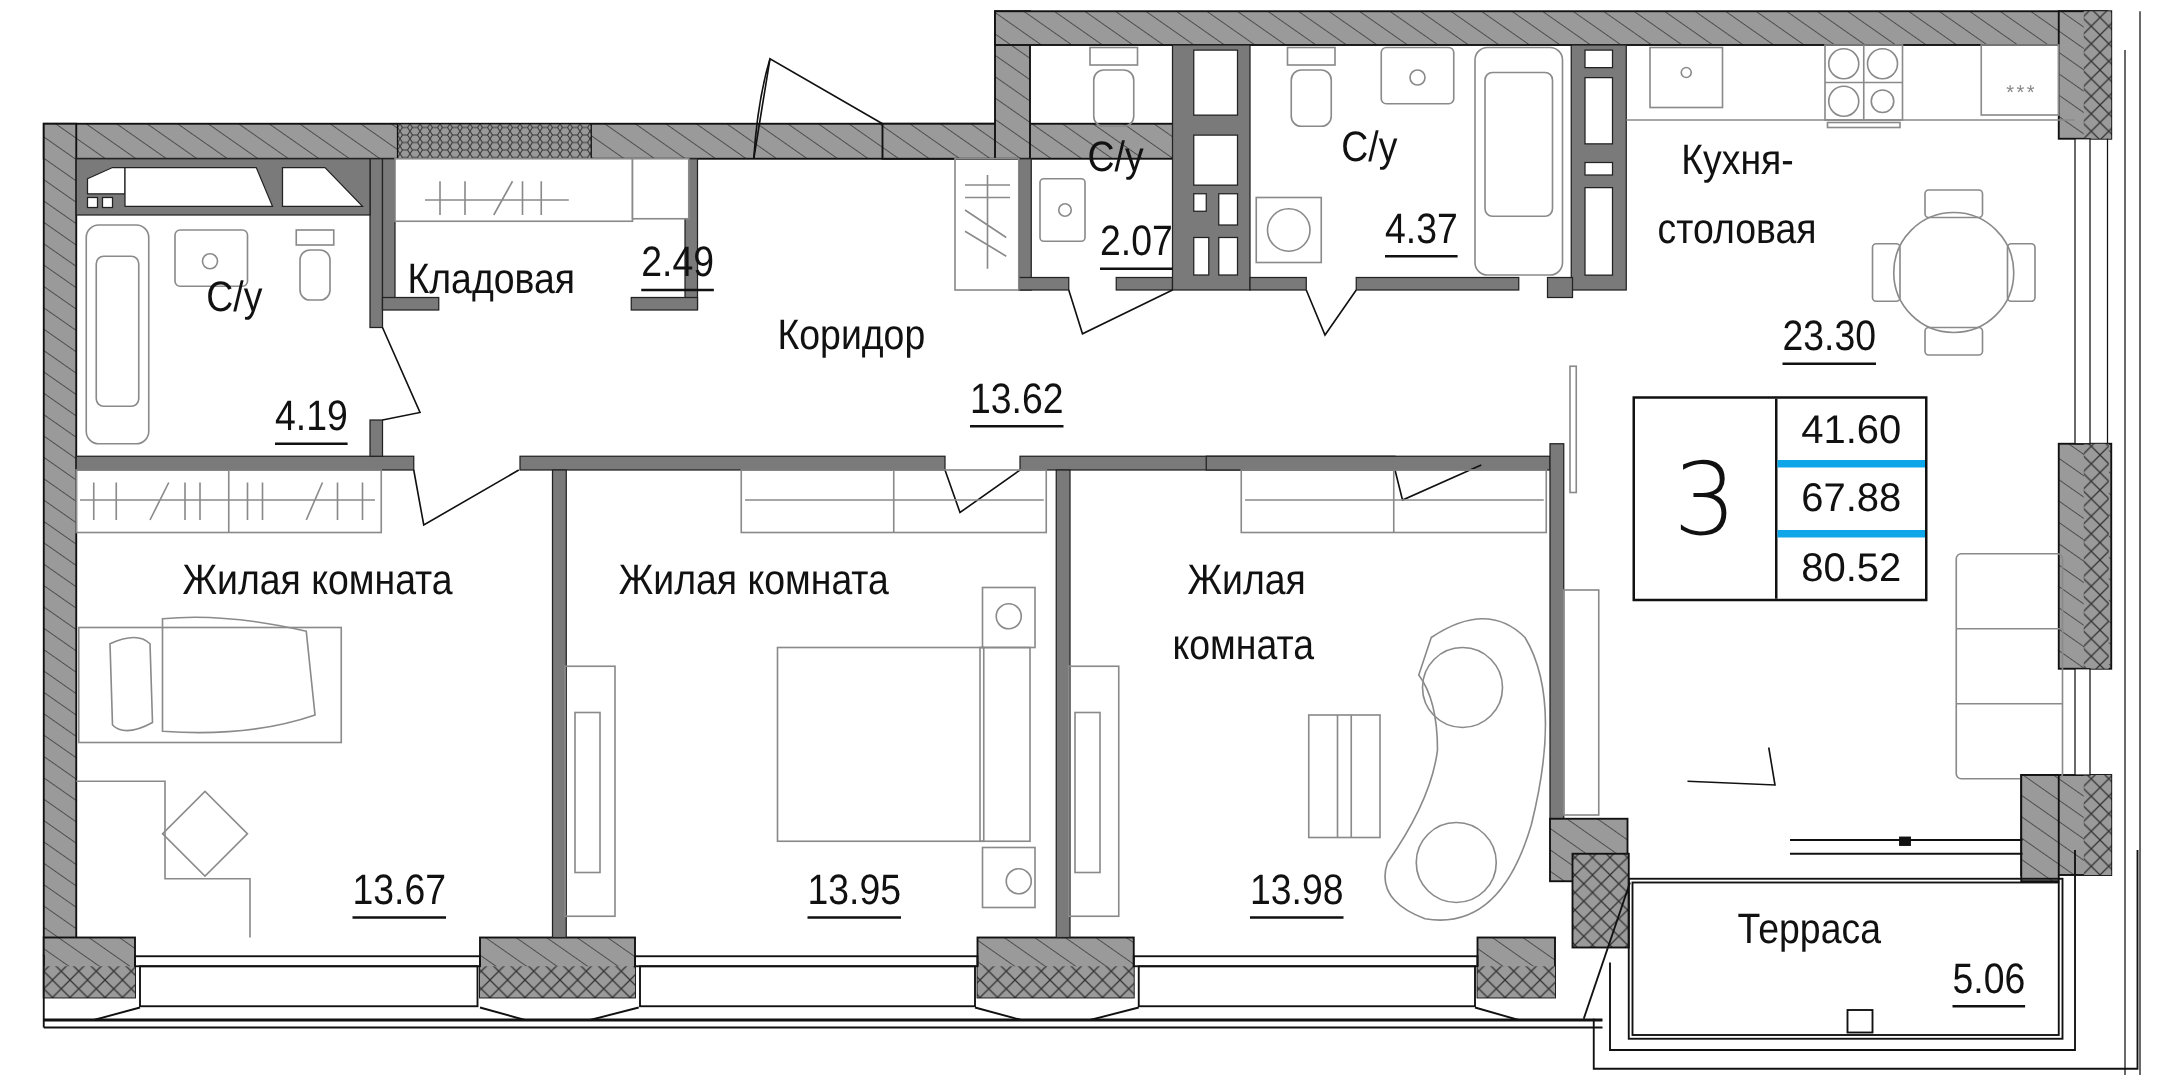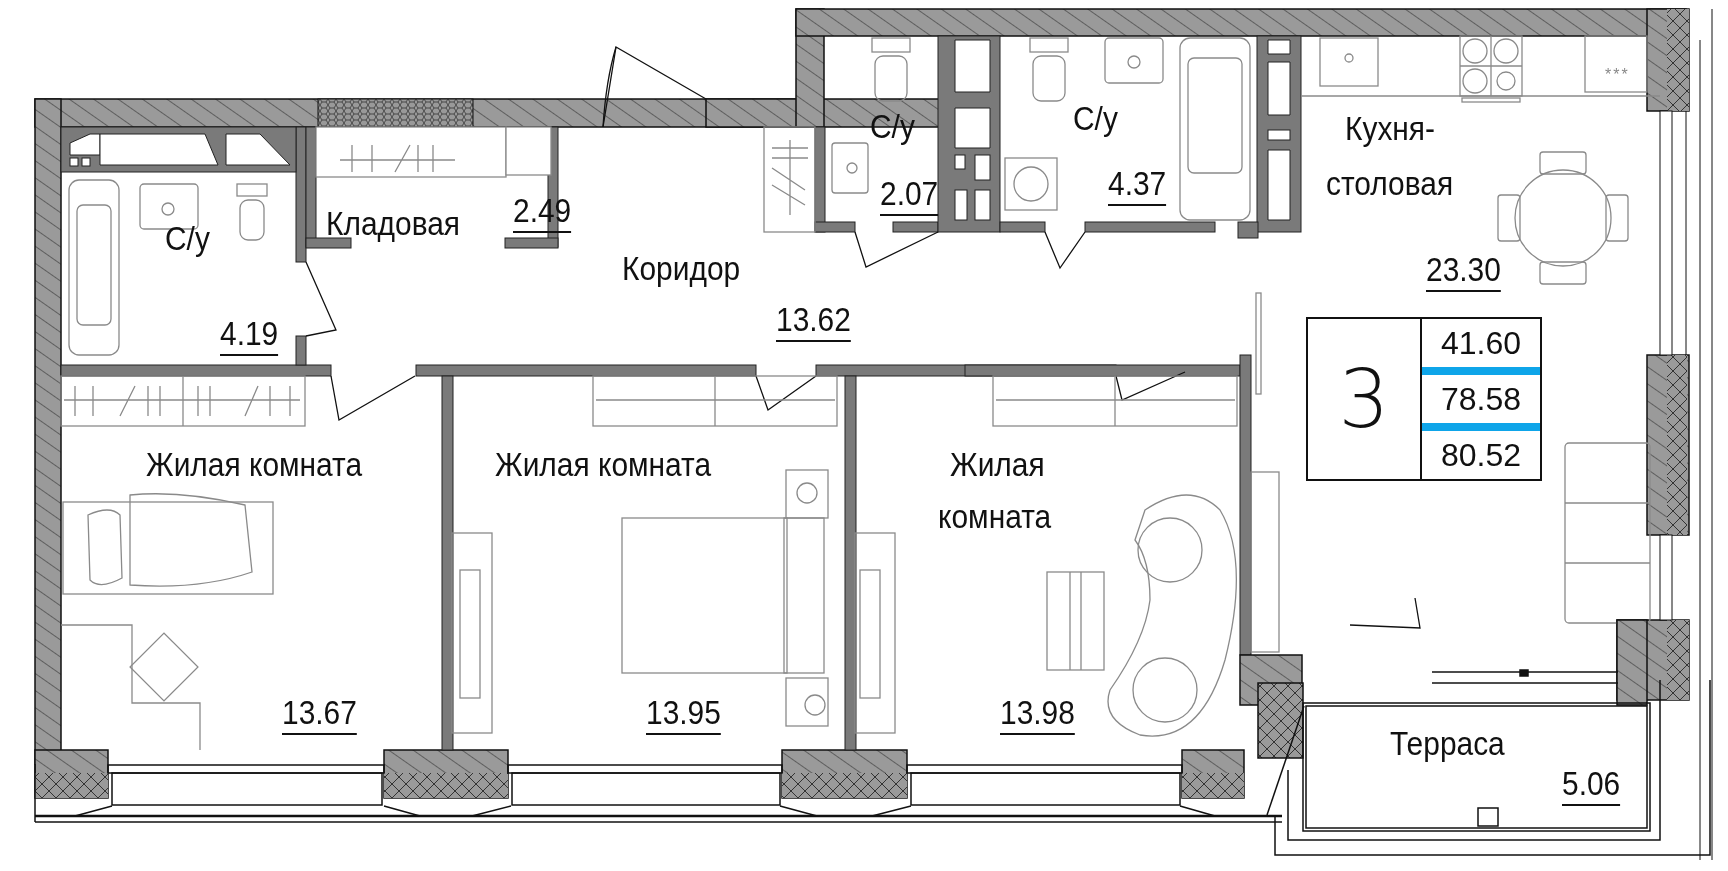--- a/index.html
+++ b/index.html
@@ -3,21 +3,21 @@
 <meta charset="utf-8">
 <style>
   html, body { margin:0; padding:0; background:#ffffff; }
   body { width:1728px; height:871px; overflow:hidden; position:relative; font-family:"Liberation Sans", sans-serif; }
   #plan { position:absolute; left:0; top:0; width:1728px; height:871px; }
   .label { position:absolute; color:#111; font-family:"Liberation Sans", sans-serif; font-size:34px; line-height:1.1; white-space:nowrap; transform:scaleX(0.88); transform-origin:left top; }
   .area { position:absolute; color:#111; font-family:"Liberation Sans", sans-serif; font-size:34px; line-height:1; border-bottom:2px solid #111; padding-bottom:4px; transform:scaleX(0.88); transform-origin:left top; }
   .summary { position:absolute; left:1306px; top:317px; width:236px; height:164px; border:2px solid #111; box-sizing:border-box; display:flex; background:#fff; }
   .summary .rooms { width:112px; border-right:2px solid #111; display:flex; align-items:center; justify-content:center; font-family:"DejaVu Sans", sans-serif; font-size:80px; font-weight:300; color:#111; }
   .summary .vals { flex:1; display:flex; flex-direction:column; }
-  .summary .vals div { flex:1; display:flex; align-items:center; justify-content:center; font-size:32px; color:#111; border-bottom:8px solid #0ea5e9; }
+  .summary .vals div { flex:1; display:flex; align-items:center; justify-content:center; font-size:32px; color:#111; border-bottom:6px solid #0ea5e9; }
   .summary .vals div:last-child { border-bottom:none; }
 </style>
 </head>
 <body>
 
 <svg id="plan" viewBox="0 0 1728 871" xmlns="http://www.w3.org/2000/svg">
   <defs>
     <pattern id="hatch" patternUnits="userSpaceOnUse" width="14" height="14" patternTransform="rotate(-55)">
       <rect width="14" height="14" fill="#9a9a9a"></rect>
       <line x1="0" y1="0" x2="0" y2="14" stroke="#222" stroke-width="1"></line>
@@ -284,16 +284,16 @@
 
 <div class="label" style="left:1390px; top:725px;">Терраса</div>
 <div class="area" style="left:1562px; top:766px;">5.06</div>
 
 <div style="position:absolute; left:1605px; top:66px; font-size:16px; color:#888; letter-spacing:2px;">***</div>
 
 <div class="summary">
   <div class="rooms">3</div>
   <div class="vals">
     <div>41.60</div>
-    <div>78.58</div>
+    <div>67.88</div>
     <div>80.52</div>
   </div>
 </div>
 
 </body></html>

